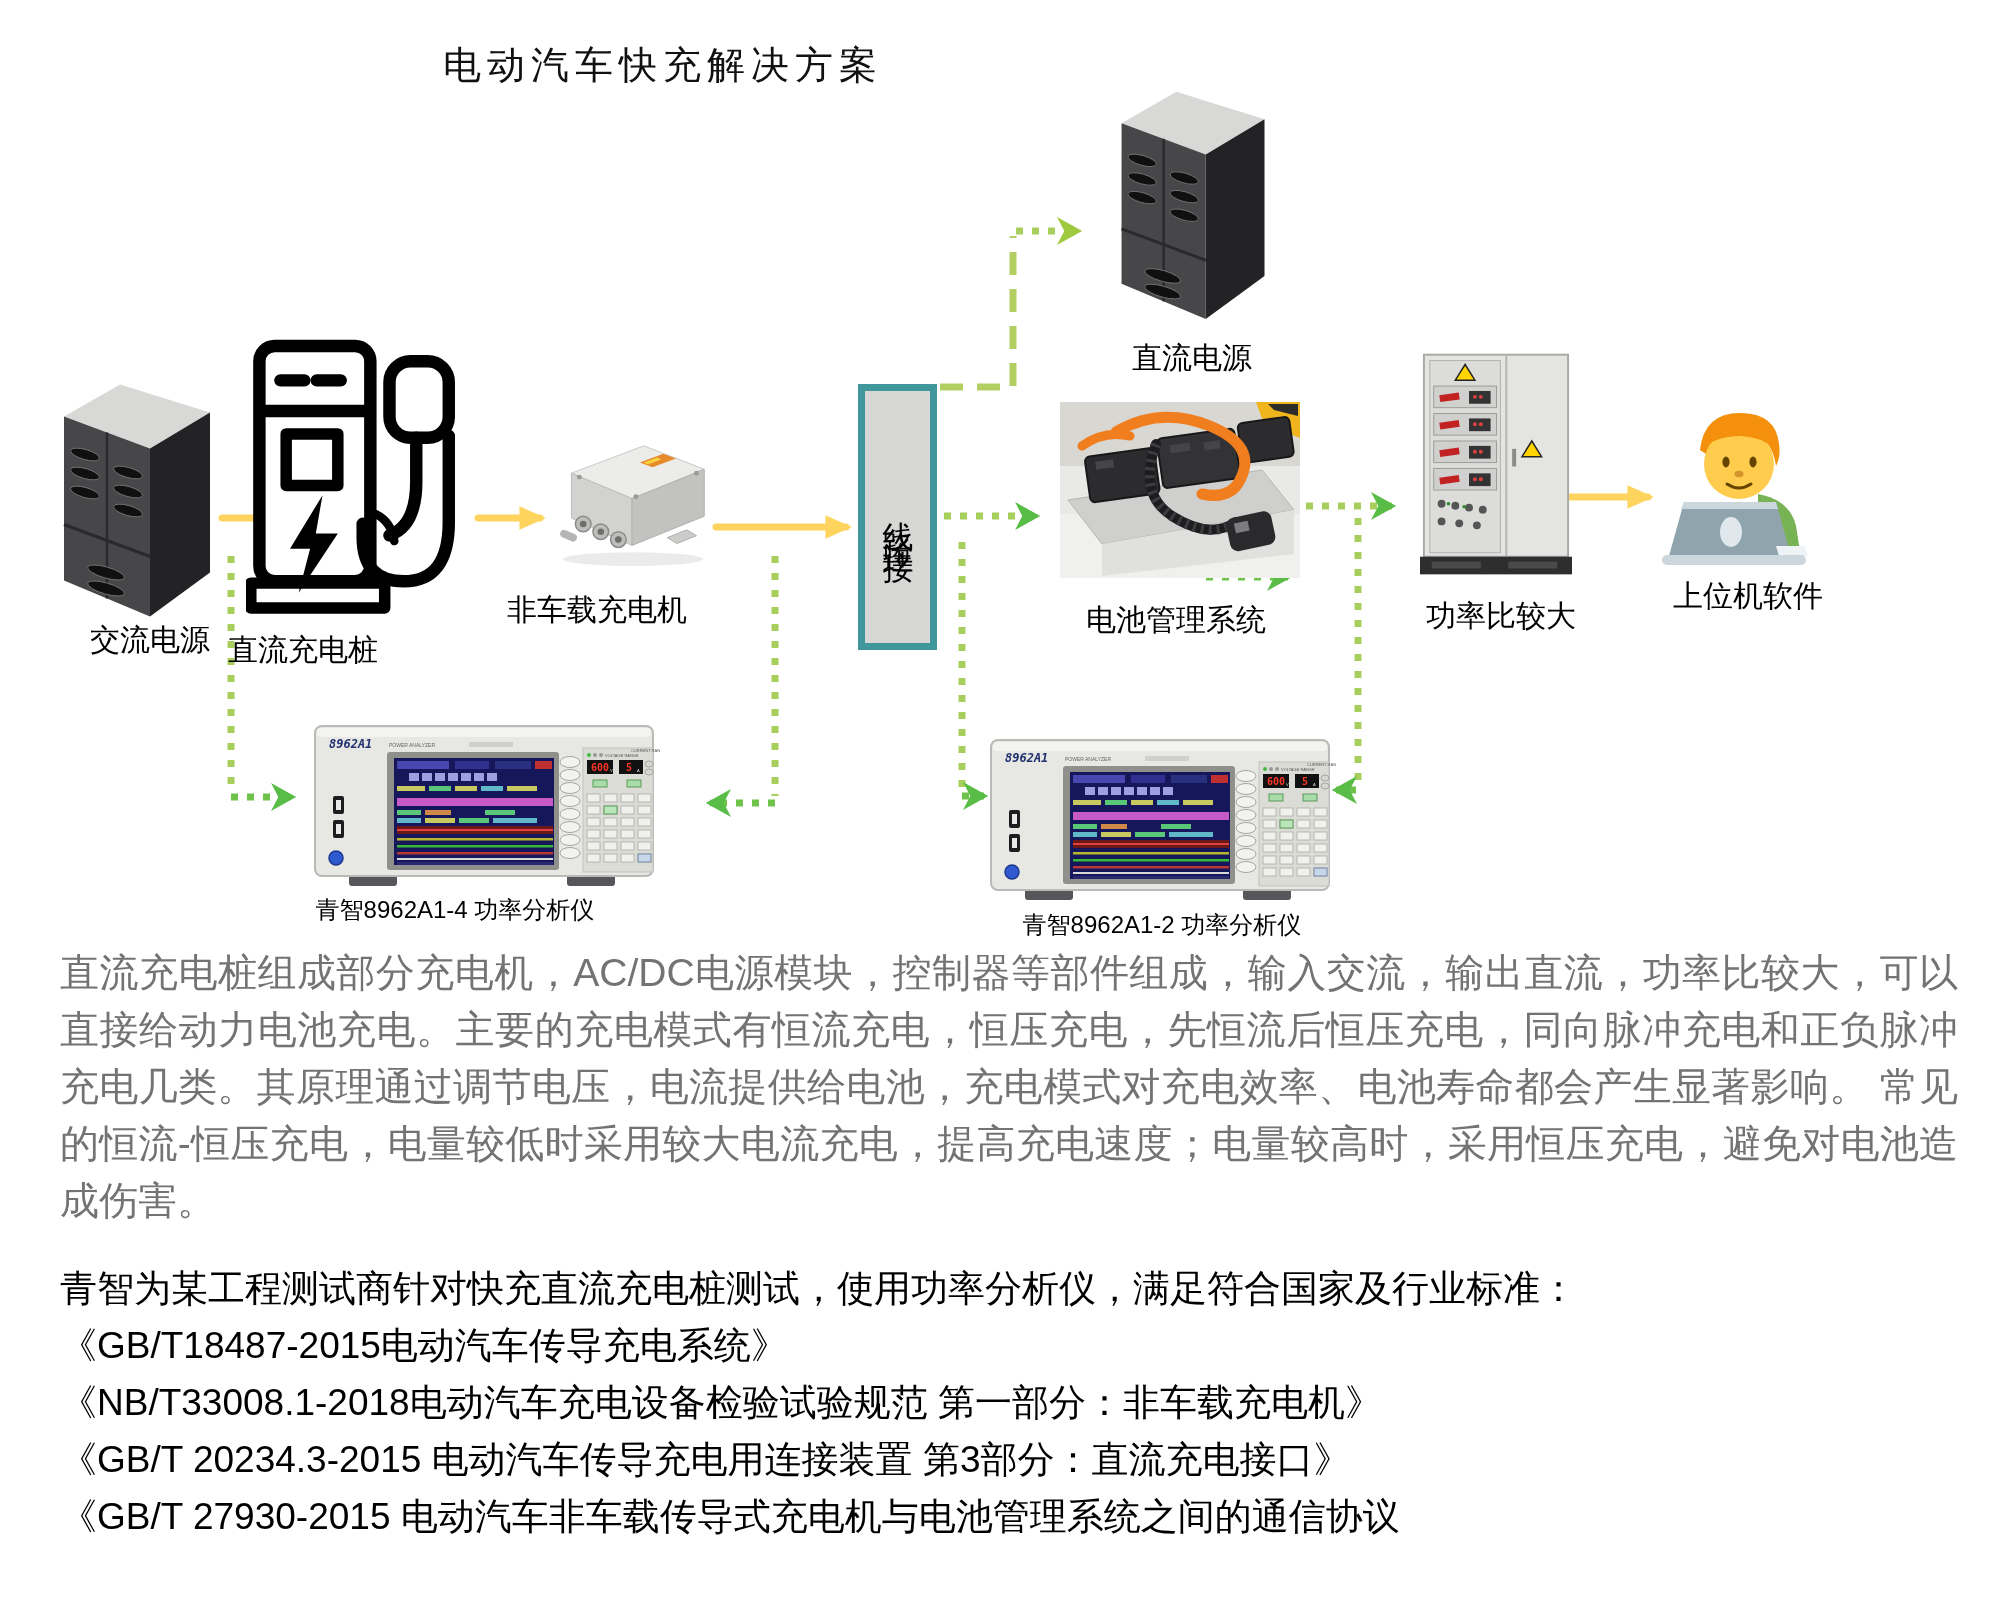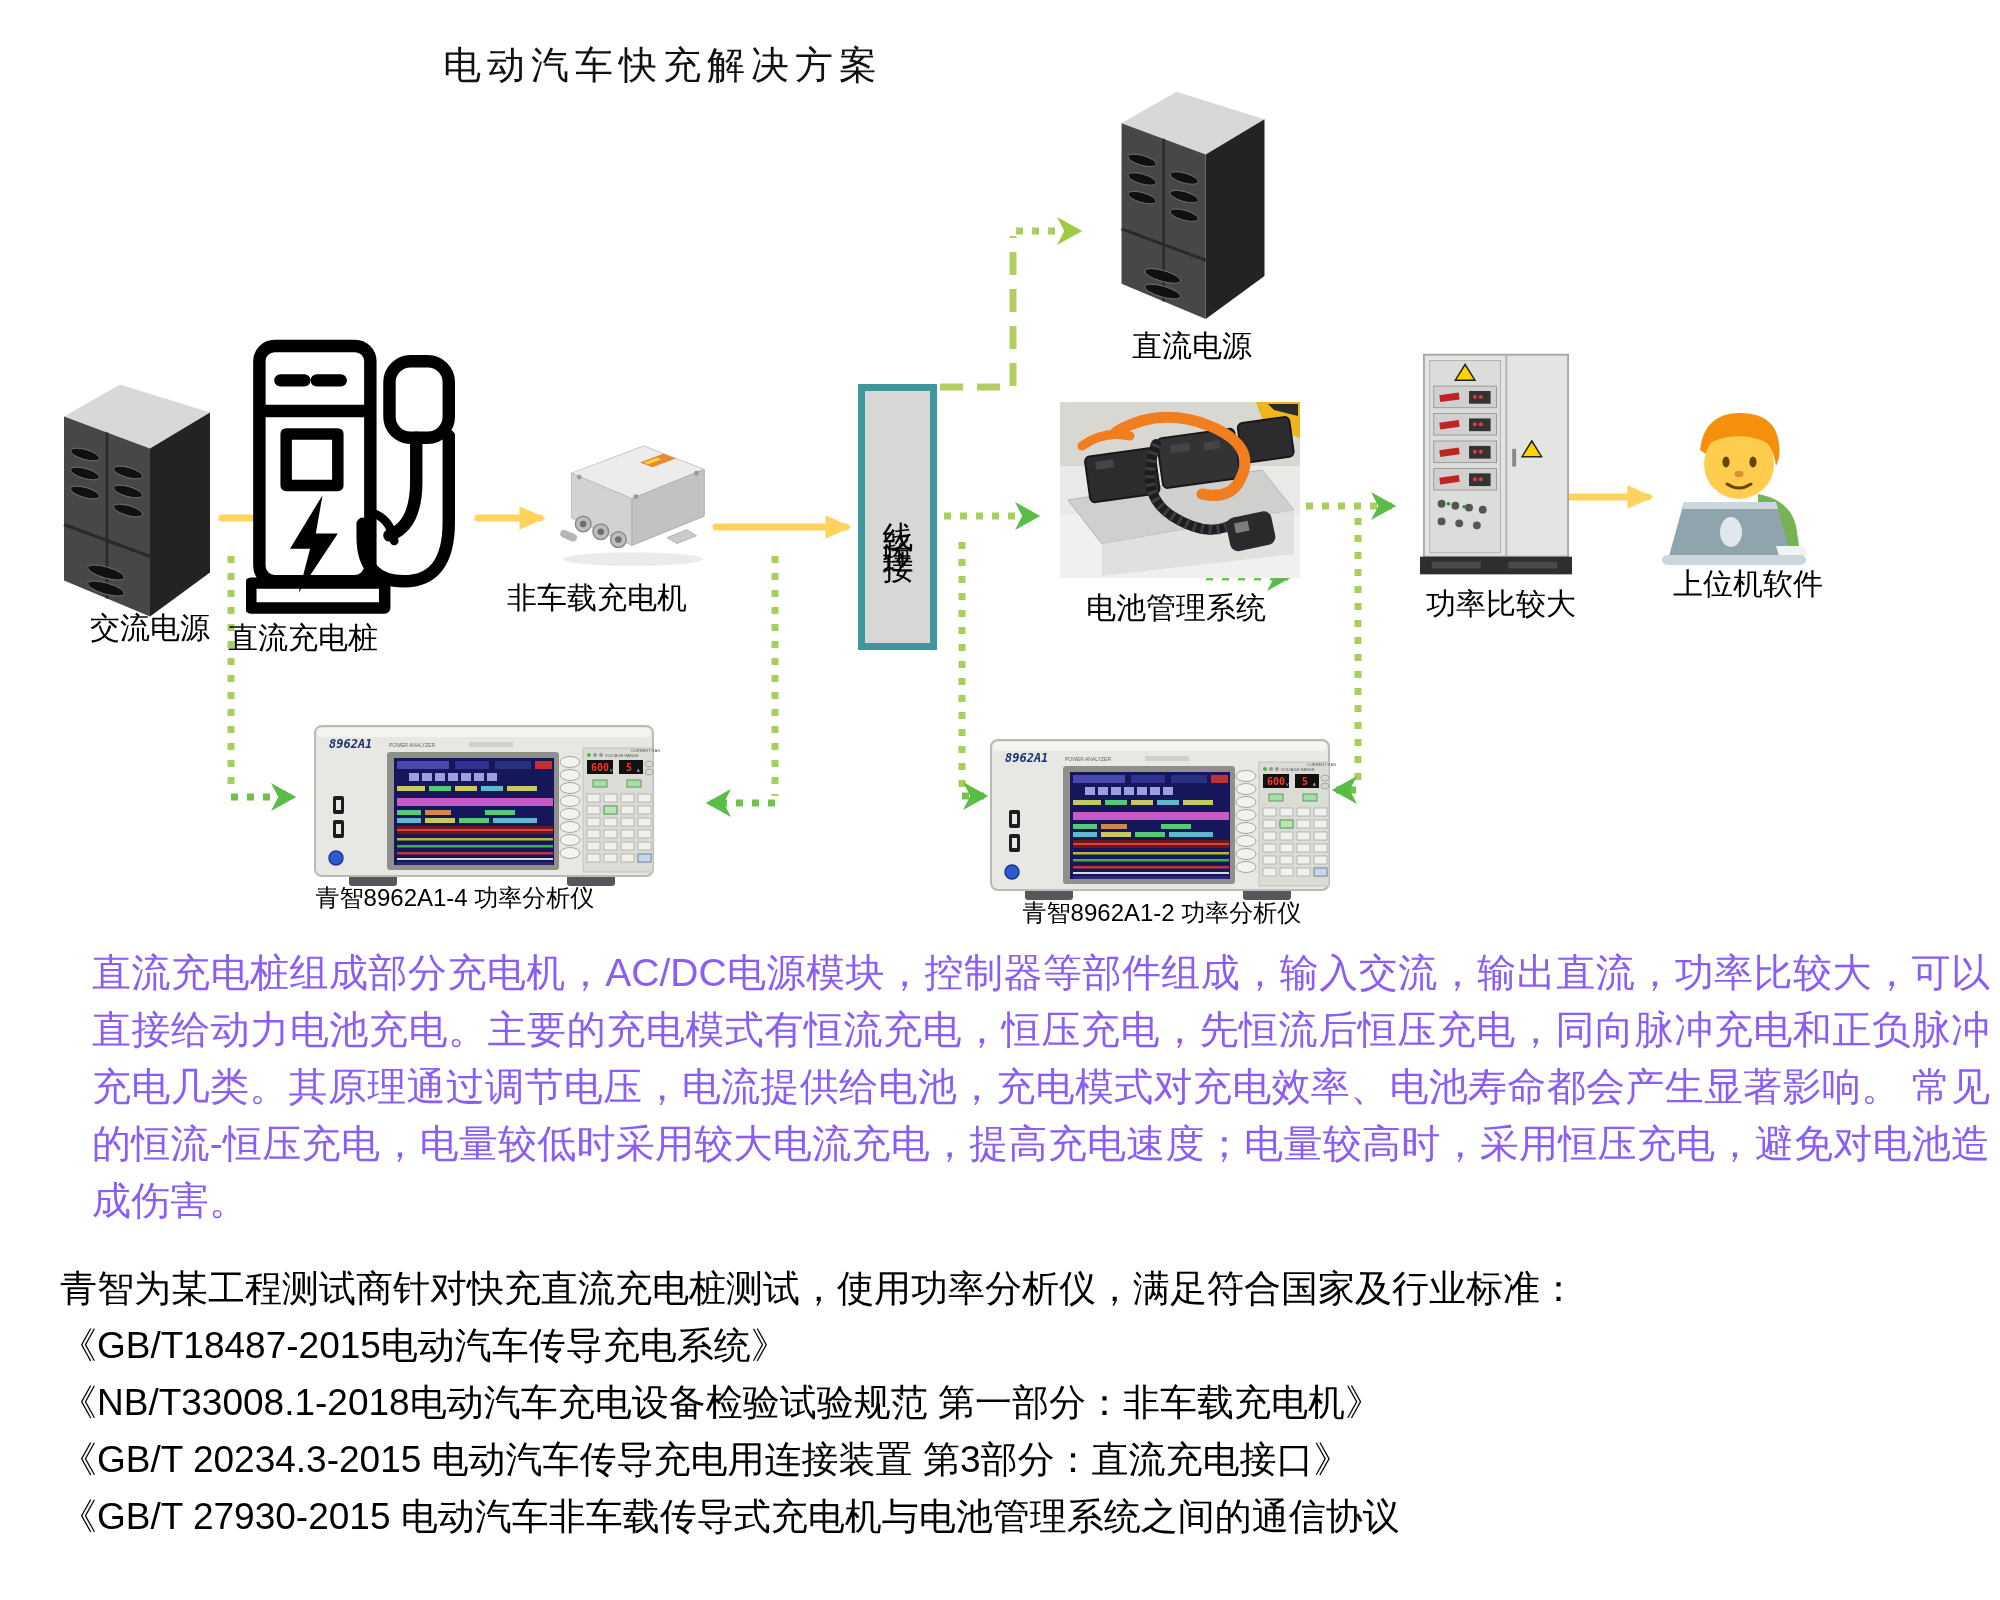--- a/index.html
+++ b/index.html
@@ -1,27 +1,27 @@
 <!DOCTYPE html>
 <html><head>
 <meta charset="utf-8">
 <style>
   html,body{margin:0;padding:0;background:#fff;}
   .stage{position:relative;width:2000px;height:1600px;background:#ffffff;overflow:hidden;
          font-family:"Liberation Sans","DejaVu Sans",sans-serif;color:#000;}
   .title{position:absolute;left:443px;top:40px;font-size:38px;letter-spacing:6px;font-weight:500;color:#111;}
-  .lbl{position:absolute;transform:translateX(-50%);font-size:30px;font-weight:500;white-space:nowrap;color:#000;}
+  .lbl{position:absolute;transform:translateX(-50%);font-size:30px;font-weight:500;white-space:nowrap;color:#000;margin-top:12px;}
   .lbl-sm{font-size:24px;}
   .node{position:absolute;}
   .vbox{position:absolute;left:858px;top:384px;width:79px;height:266px;background:#d7d7d5;
         border:7px solid #3f979b;box-sizing:border-box;display:flex;align-items:center;justify-content:center;}
   .vbox span{writing-mode:vertical-rl;text-orientation:upright;font-size:31px;letter-spacing:10px;font-weight:500;}
   .conn{position:absolute;left:0;top:0;pointer-events:none;}
   .para{position:absolute;left:60px;top:944px;width:1898px;font-size:39px;line-height:57px;
-        text-align:justify;font-weight:500;color:#8b5cf6;margin-left:32px;}
+        text-align:justify;font-weight:500;color:#737373;}
   .stds{position:absolute;left:60px;top:1260px;width:1910px;font-size:37px;line-height:57px;font-weight:500;}
   .an-brand{font:italic bold 12px "DejaVu Sans Mono",monospace;fill:#20306e;}
   .an-sub{font:5px "Liberation Sans",sans-serif;fill:#666;}
   .an-tiny{font:4px "Liberation Sans",sans-serif;fill:#555;}
   .an-7seg{font:bold 10px "DejaVu Sans Mono",monospace;fill:#ff3524;}
   .an-unit{font:4px "Liberation Sans",sans-serif;fill:#ddd;}
 </style>
 </head>
 <body>
 

